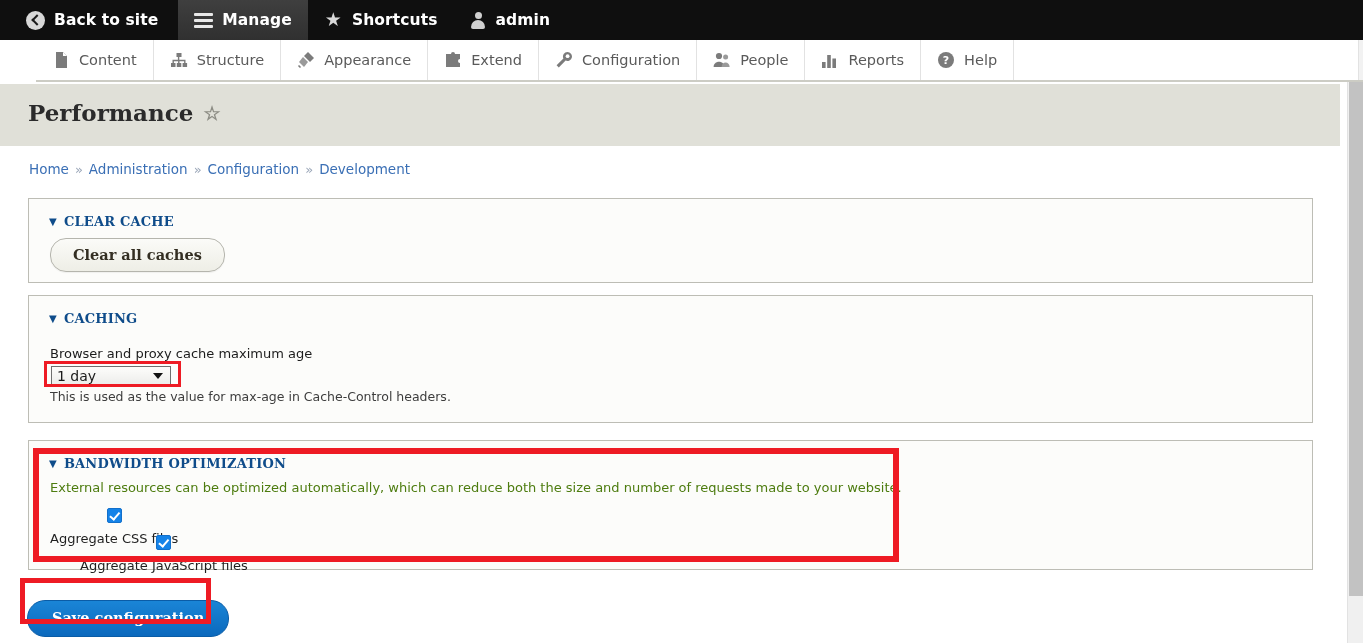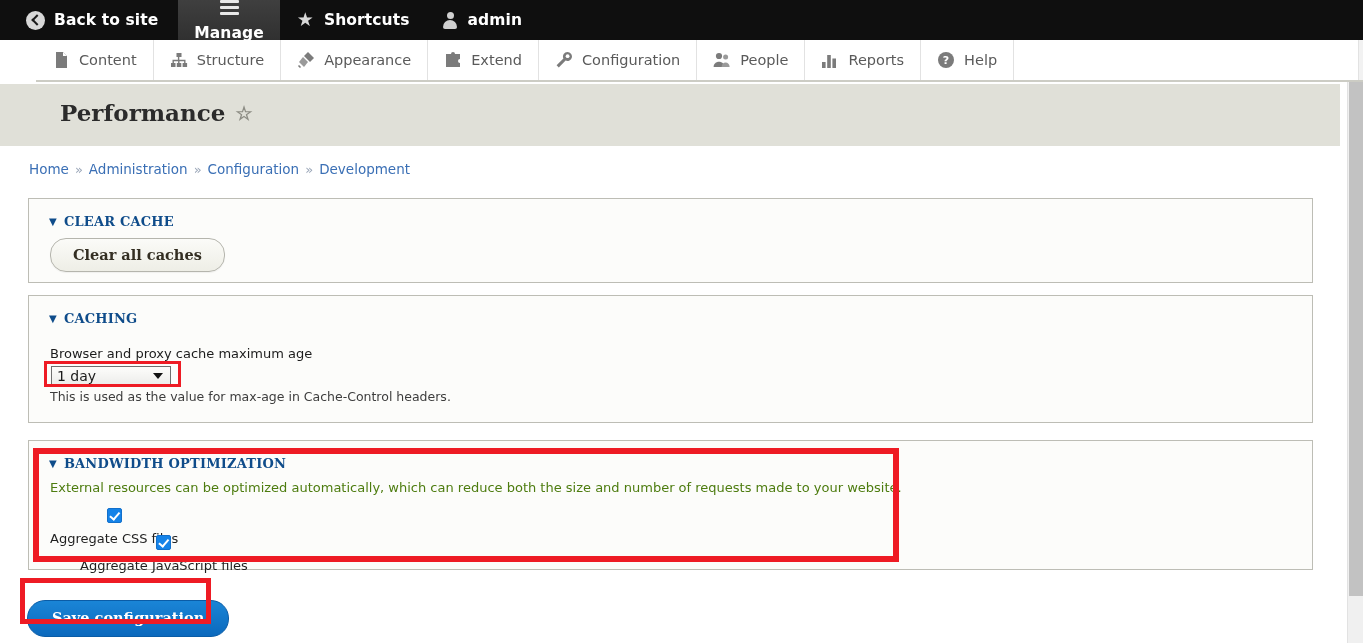--- a/index.html
+++ b/index.html
@@ -32,21 +32,20 @@
     color: #ffffff;
     font-size: 15.5px;
     font-weight: bold;
     font-family: "DejaVu Sans", sans-serif;
     white-space: nowrap;
     box-sizing: border-box;
   }
   .admin-tab.home { padding-left: 14px; padding-right: 20px; margin-left: 12px; }
   .admin-tab.active {
     background: linear-gradient(to bottom, #3f3f3f 0%, #303030 100%);
-    flex-direction: column;
   }
   .admin-tab .label { letter-spacing: .1px; }
 
   .icon-back {
     width: 19px; height: 19px;
     border-radius: 50%;
     background: #d8d8d8;
     position: relative;
     flex: 0 0 auto;
   }
@@ -152,21 +151,20 @@
   .page-title {
     position: absolute;
     left: 28px; top: 15px;
     font-family: "DejaVu Serif", serif;
     font-size: 23px;
     font-weight: bold;
     color: #2b2b2b;
     display: flex;
     align-items: center;
     gap: 10px;
-    margin-left: 32px;
   }
   .star-outline {
     font-size: 19px;
     color: #8d8d85;
     line-height: 1;
     margin-top: 1px;
   }
 
   
   .breadcrumb {

